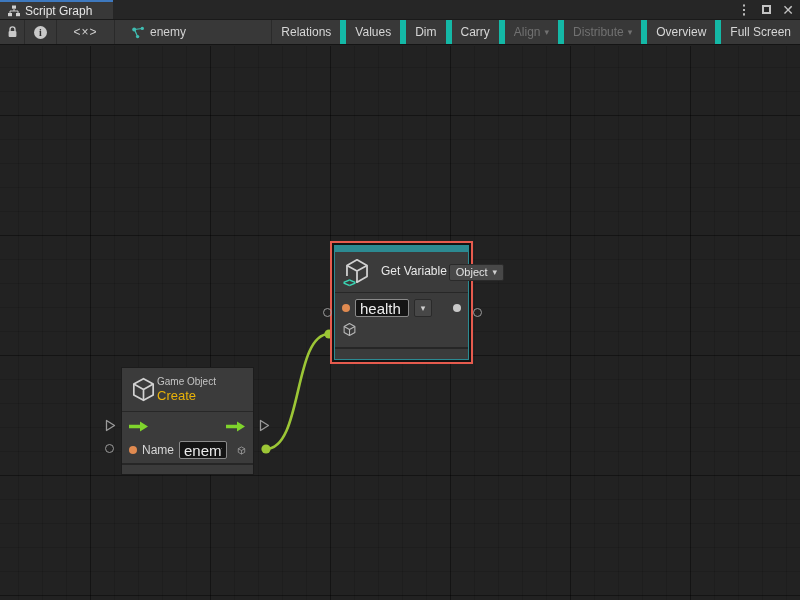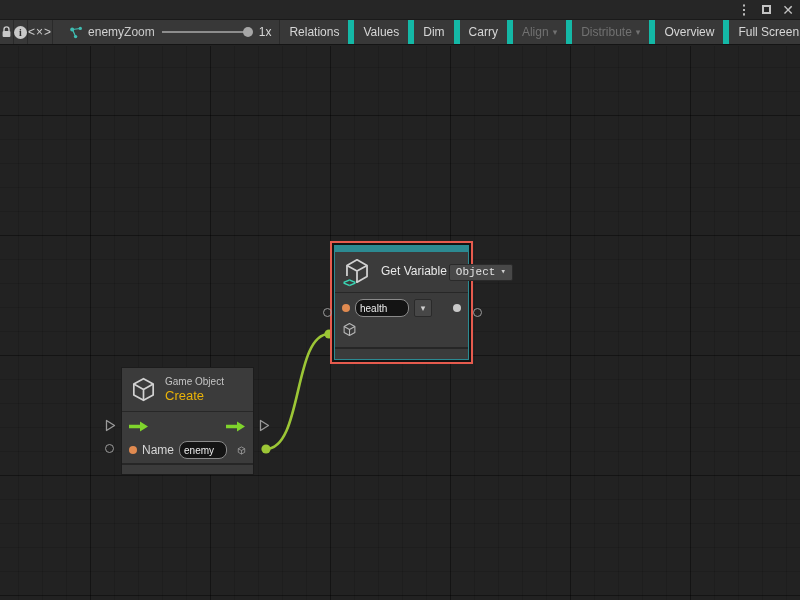--- a/index.html
+++ b/index.html
@@ -59,54 +59,63 @@
   .gv-node { width:100%; height:100%; background:#3b3b3b; border:1px solid #2c8a92;
              display:flex; flex-direction:column; }
   .gv-strip { height:6px; background:#2c8a92; flex:none; }
   .gv-header { flex:none; height:40px; display:flex; align-items:center; gap:8px; padding:0 8px; }
   .icon-cube-wrap { position:relative; width:30px; height:30px; flex:none; }
   .gv-angle { position:absolute; left:-1px; bottom:-3px; color:#3ad6b5; font-weight:bold;
               font-size:12px; letter-spacing:-1px; background:#3b3b3b; padding:0 1px; }
   .gv-col { display:flex; flex-direction:row; align-items:flex-start; gap:2px; }
   .gv-title { font-size:12px; color:#e8e8e8; white-space:nowrap; }
   .dd { display:flex; align-items:center; gap:5px; background:#484848; border:1px solid #2a2a2a;
-        border-radius:2px; height:17px; padding:4px 6px; font-size:11px; color:#e2e2e2; cursor:default;font-family:Liberation Mono, monospace; }
+        border-radius:2px; height:17px; padding:4px 6px; font-size:11px; color:#e2e2e2; cursor:default; }
   .dd .caret { color:#cfcfcf; }
   .gv-body { flex:1 1 auto; padding:6px 7px 0; }
   .gv-row1 { display:flex; align-items:center; gap:5px; }
   .gv-row2 { margin-top:5px; }
   .dot { width:8px; height:8px; border-radius:50%; flex:none; }
   .dot-orange { background:#e08a50; }
   .dot-gray { background:#c9c9c9; }
-  .field { background:#141414; border:1px solid #8a8a8a; border-radius:8px; height:18px;
-           color:#ececec; font-size:10px; font-family:"Liberation Sans",sans-serif; padding:0 4px; }
+  .field { background:#141414; border:1px solid #8a8a8a; border-radius:2px; height:18px;
+           color:#ececec; font-size:15px; font-family:"Liberation Sans",sans-serif; padding:0 4px; }
   .gv-field { width:54px; }
   .dd-btn { width:18px; height:18px; background:#474747; border:1px solid #2a2a2a; border-radius:2px;
             display:flex; align-items:center; justify-content:center; color:#cfcfcf; cursor:default; }
   .spacer { flex:1 1 auto; }
 
   .cr-node { position:absolute; left:121px; top:321px; width:133px; height:108px; }
-  .cr-header { flex:none; height:43px; display:flex; align-items:center; gap:8px; padding:0 8px; }
+  .cr-header { flex:none; height:43px; display:flex; align-items:center; padding:0 8px; }
   .cr-col { display:flex; flex-direction:column; gap:1px; }
   .cr-cat { font-size:10px; color:#c4c4c4; }
   .cr-title { font-size:13px; color:#eab308; }
   .cr-body { flex:1 1 auto; padding:3px 7px 0; }
   .cr-flowrow { height:22px; display:flex; align-items:center; }
   .cr-namerow { height:26px; display:flex; align-items:center; gap:5px; }
   .cr-label { font-size:12px; color:#d6d6d6; }
   .cr-field { width:48px; }
 
   
   .port-circle { position:absolute; width:9px; height:9px; border:1px solid #9b9b9b; border-radius:50%; }
   .port-tri { position:absolute; }
 </style>
 </head>
 <body>
 
 <div class="titlebar">
+  <div class="tab">
+    <svg width="12" height="12" viewBox="0 0 12 12">
+      <rect x="4" y="0.5" width="4" height="3.2" fill="#cfcfcf"></rect>
+      <rect x="0" y="8" width="4" height="3.2" fill="#cfcfcf"></rect>
+      <rect x="8" y="8" width="4" height="3.2" fill="#cfcfcf"></rect>
+      <path d="M6 3.7 V6 M2 8 V6 H10 V8" stroke="#cfcfcf" fill="none" stroke-width="1"></path>
+    </svg>
+    <span class="tab-label">Script Graph</span>
+  </div>
   <div class="win-icons">
     <div class="win-btn kebab">⋮</div>
     <div class="win-btn">
         <span class="maxbox"></span>
       </div>
     <div class="win-btn closex">✕</div>
   </div>
 </div>
 
 <div class="toolbar">
@@ -123,28 +132,20 @@
 
   <div class="tb-mid">
     <div class="crumb">
       <svg width="14" height="13" viewBox="0 0 14 13">
         <path d="M3.5 3.5 L11 2.5 M3.5 3.5 L6.5 10.5" stroke="#3fbdb2" stroke-width="1.2" fill="none"></path>
         <circle cx="3.2" cy="3.5" r="2" fill="#3fbdb2"></circle>
         <circle cx="11.3" cy="2.4" r="1.7" fill="#3fbdb2"></circle>
         <circle cx="6.6" cy="10.6" r="1.7" fill="#3fbdb2"></circle>
       </svg>
       <span>enemy</span>
-    </div>
-    <div class="zoom-group">
-      <span class="zoom-label">Zoom</span>
-      <div class="slider">
-        <div class="track"></div>
-        <div class="handle"></div>
-      </div>
-      <span>1x</span>
     </div>
   </div>
 
   <div class="tb-btn">
       <span>Relations</span>
     </div>
   <div class="tb-btn">
       <span>Values</span>
     </div>
   <div class="tb-btn">

